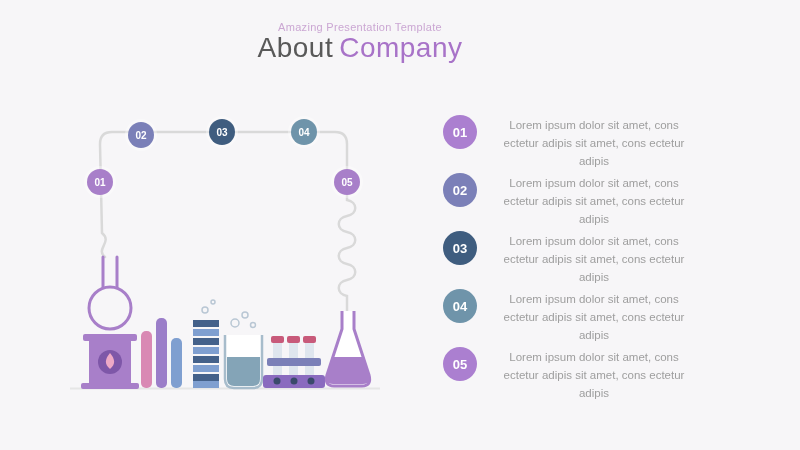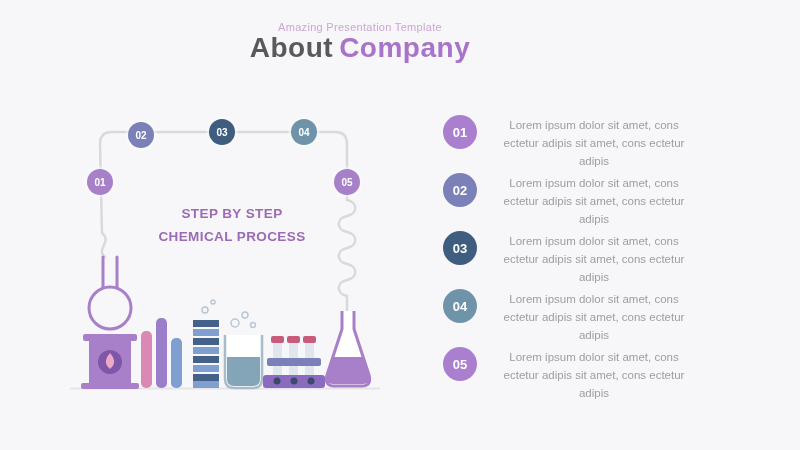--- a/index.html
+++ b/index.html
@@ -7,21 +7,21 @@
     position:relative;width:720px;height:450px;background:#f7f6f8;
     font-family:"Liberation Sans", sans-serif;overflow:hidden;
   }
   
   .kicker{
     position:absolute;top:21px;left:0;right:0;text-align:center;
     font-size:11px;color:#cba7d3;letter-spacing:.3px;
   }
   .title{
     position:absolute;top:32px;left:0;right:0;margin:0;text-align:center;
-    font-size:28px;font-weight:bold;letter-spacing:.5px;
+    font-size:28px;font-weight:normal;letter-spacing:.5px;
   }
   .t-dark{color:#595959;}
   .t-accent{color:#a873c8;margin-left:6px;}
   .corner-dot{
     position:absolute;top:15px;left:748px;width:34px;height:34px;
     border-radius:50%;background:#a96fc6;
   }
   
   .diagram{position:absolute;left:55px;top:105px;width:340px;height:300px;}
   .diagram svg{position:absolute;left:0;top:0;}
@@ -130,24 +130,20 @@
         <path d="M278 252 L272 270 Q269 279 278 279 L308 279 Q317 279 314 270 L308 252 Z" fill="#a87fc9"></path>
       </g>
     </svg>
 
     <div class="node n1" style="background-color: rgb(168, 127, 201);">01</div>
     <div class="node n2" style="background-color: rgb(123, 128, 184);">02</div>
     <div class="node n3" style="background-color: rgb(63, 93, 127);">03</div>
     <div class="node n4" style="background-color: rgb(111, 148, 170);">04</div>
     <div class="node n5" style="background-color: rgb(168, 127, 201);">05</div>
 
-    <div class="caption">
-      <div>STEP BY STEP</div>
-      <div>CHEMICAL PROCESS</div>
-    </div>
   </div>
 
   <div class="list">
     <div class="list-item">
       <div class="badge" style="background-color: rgb(171, 127, 208);">01</div>
       <div class="item-text">Lorem ipsum dolor sit amet, cons ectetur adipis sit amet, cons ectetur adipis</div>
     </div>
     <div class="list-item">
       <div class="badge" style="background-color: rgb(123, 128, 184);">02</div>
       <div class="item-text">Lorem ipsum dolor sit amet, cons ectetur adipis sit amet, cons ectetur adipis</div>

